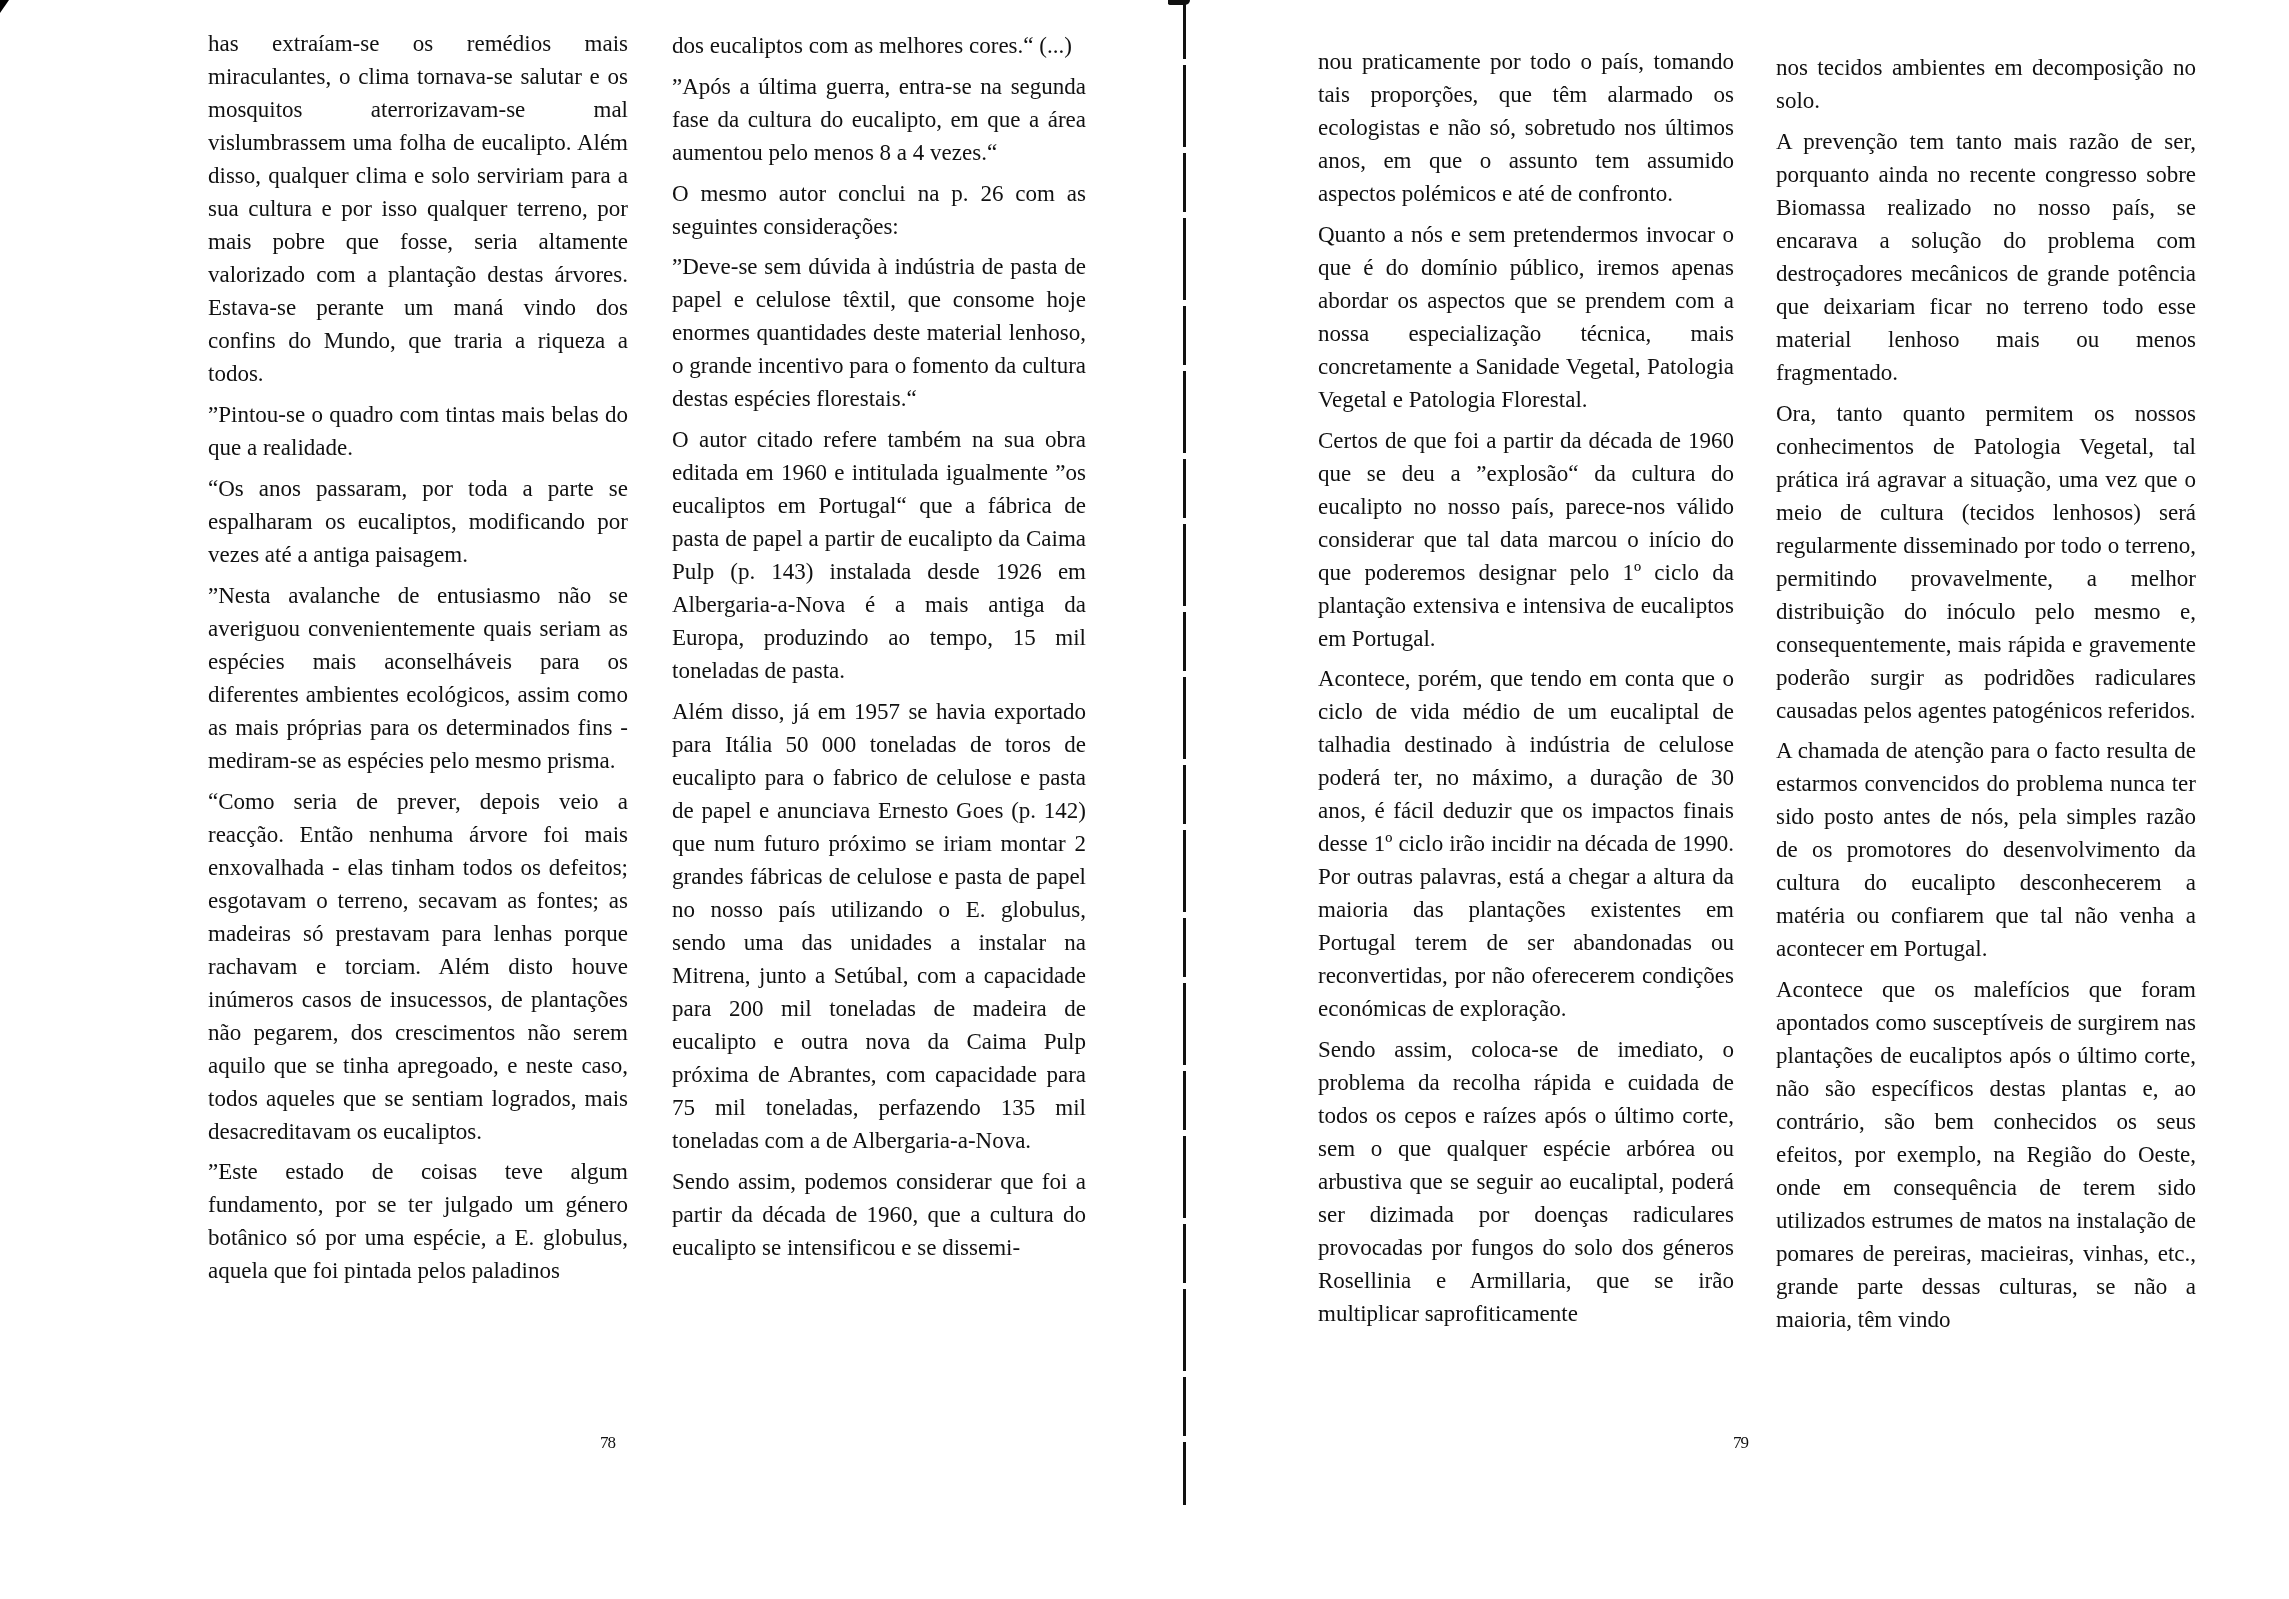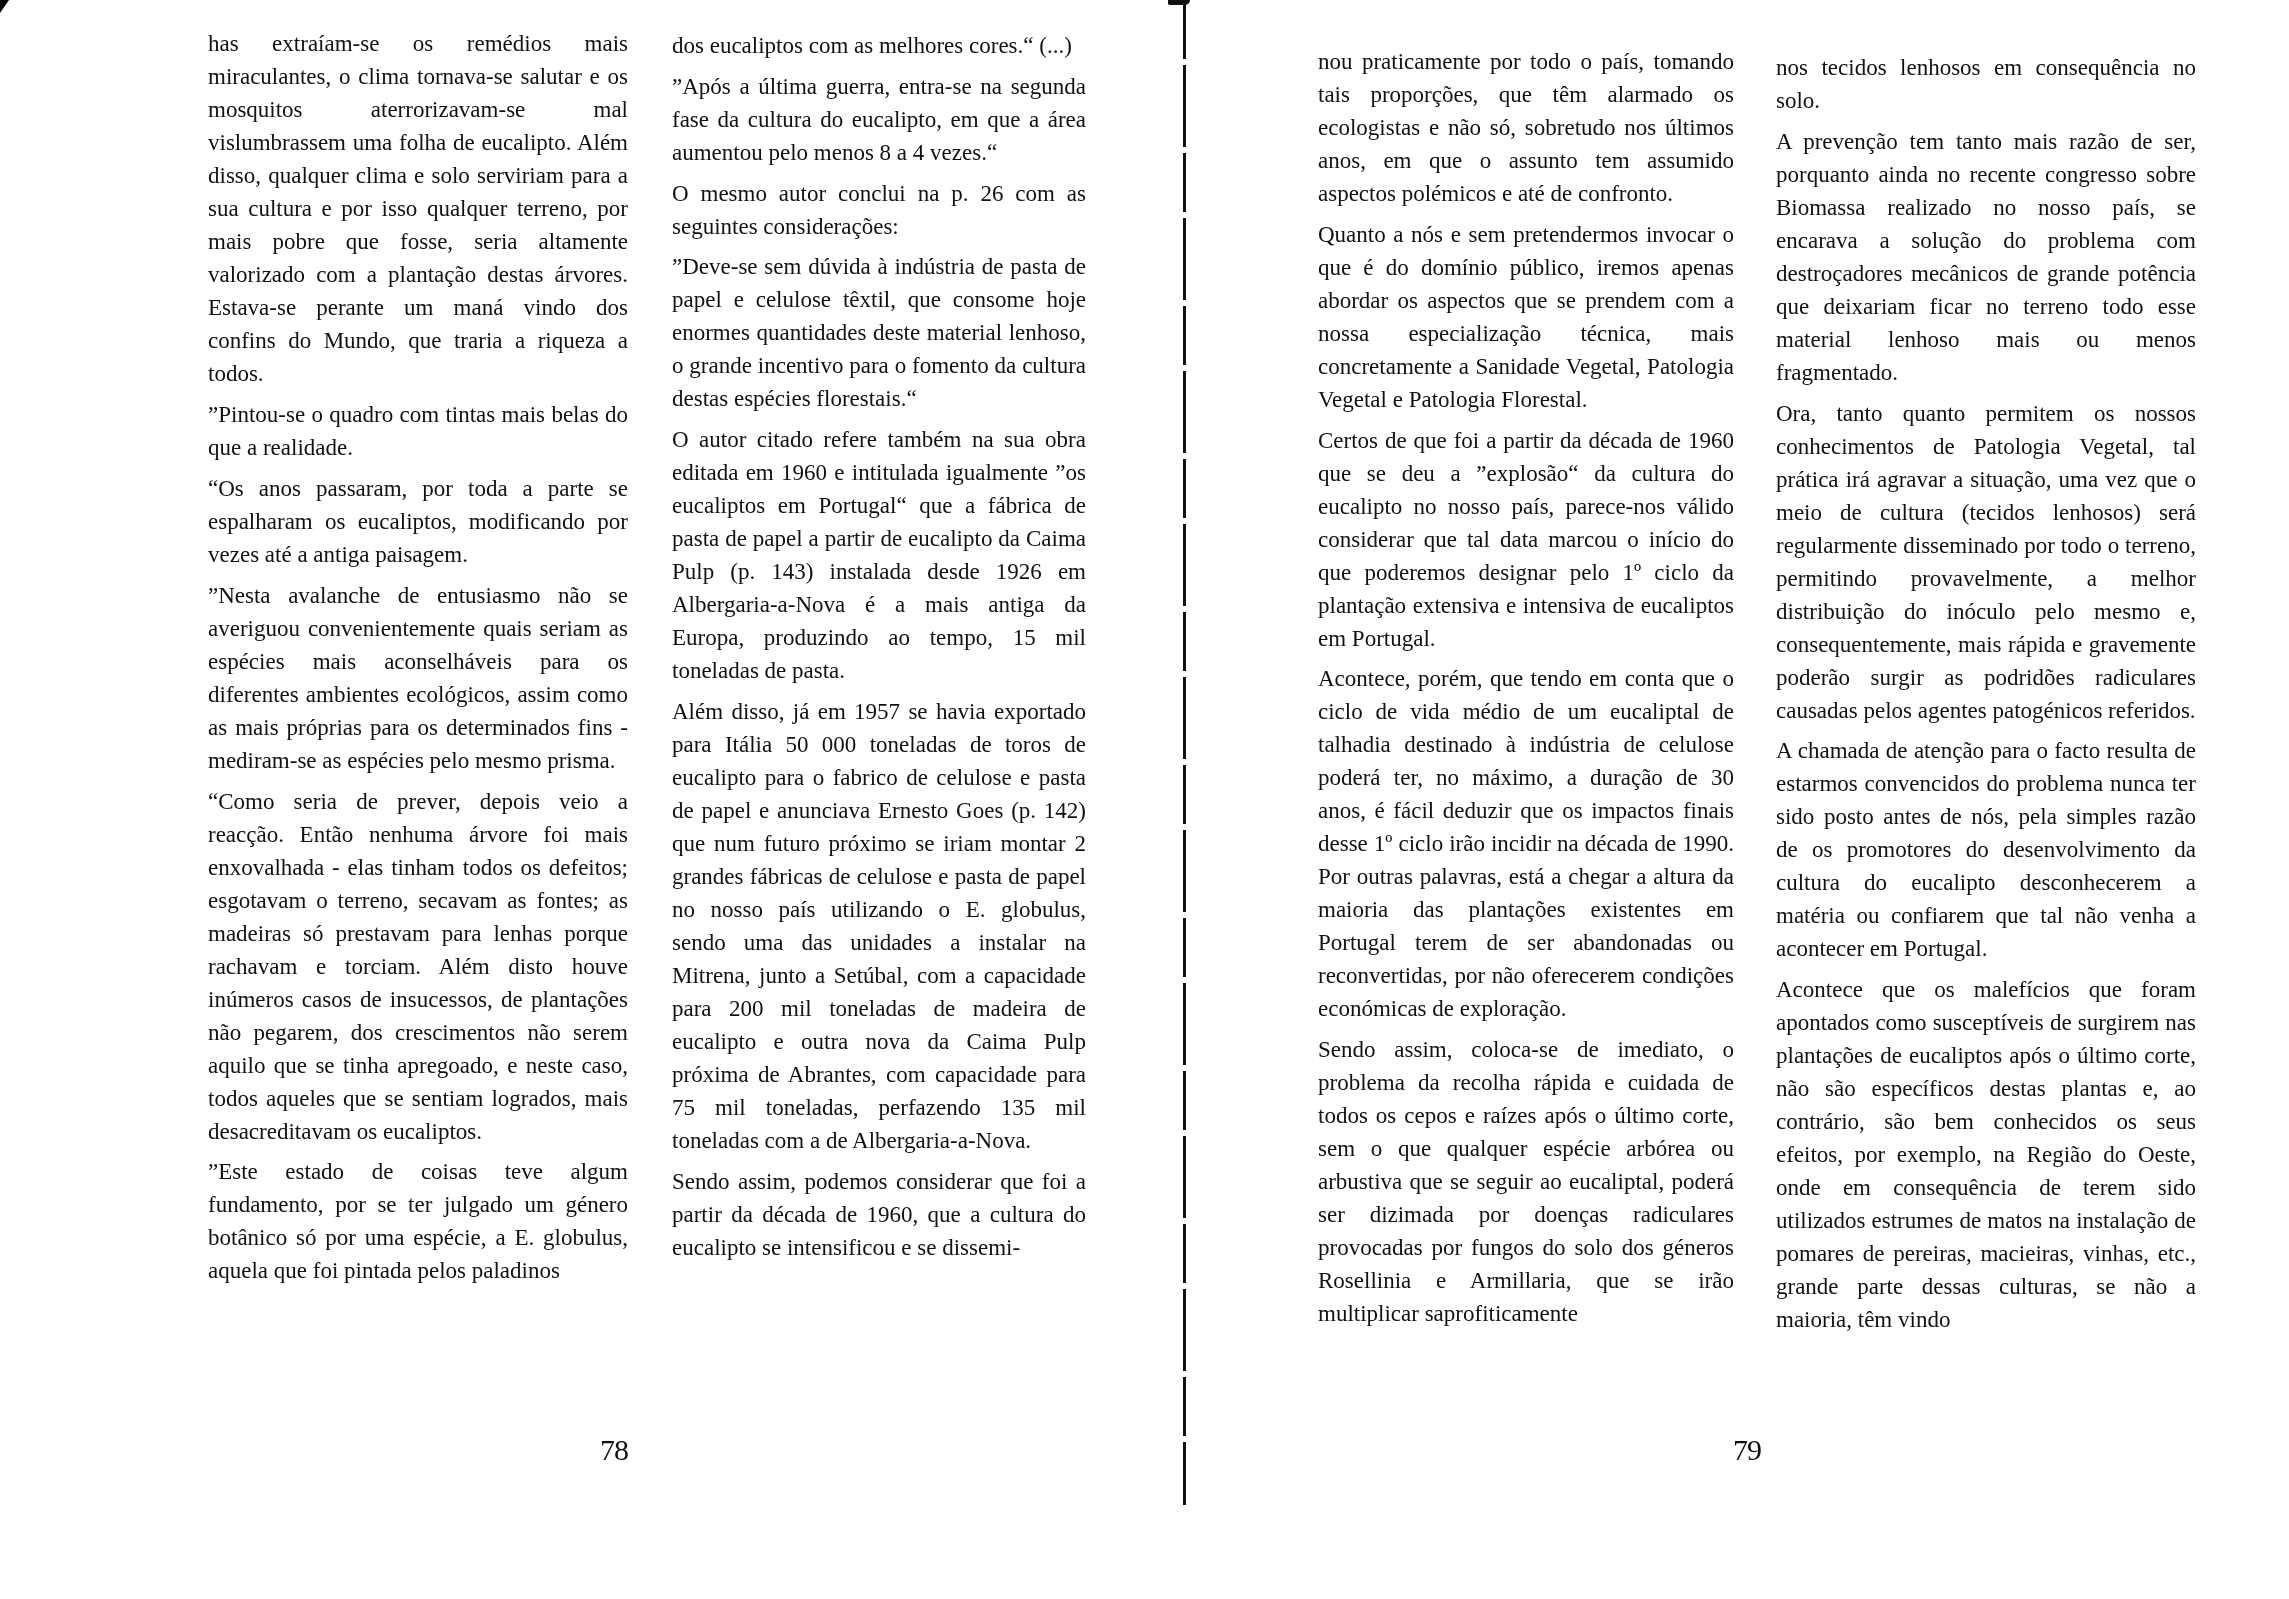--- a/index.html
+++ b/index.html
@@ -59,21 +59,21 @@
     text-align-last: left;
   }
   .col-1 { left: 208px; width: 420px; top: 27.4px; }
   .col-2 { left: 672px; width: 414px; top: 29px; }
   .col-3 { left: 1318px; width: 416px; top: 45px; }
   .col-4 { left: 1776px; width: 420px; top: 51px; }
   .u { text-underline-offset: 2.9px; }
   .page-number {
     position: absolute;
     top: 1433px;
-    font-size: 30px;
+    font-size: 17px;
     font-family: "Liberation Serif", serif;
     letter-spacing: -1px;
   }
   .pn-left { left: 600px; }
   .pn-right { left: 1733px; }
 </style>
 </head>
 <body>
 
 <div class="spread">
@@ -104,21 +104,21 @@
 
   <div class="column col-3">
     <p>nou praticamente por todo o país, tomando tais proporções, que têm alarmado os ecologistas e não só, sobretudo nos últimos anos, em que o assunto tem assumido aspectos polémicos e até de confronto.</p>
     <p>Quanto a nós e sem pretendermos invocar o que é do domínio público, iremos apenas abordar os aspectos que se prendem com a nossa especialização técnica, mais concretamente a Sanidade Vegetal, Patologia Vegetal e Patologia Florestal.</p>
     <p>Certos de que foi a partir da década de 1960 que se deu a ”explosão“ da cultura do eucalipto no nosso país, parece-nos válido considerar que tal data marcou o início do que poderemos designar pelo 1º ciclo da plantação extensiva e intensiva de eucaliptos em Portugal.</p>
     <p>Acontece, porém, que tendo em conta que o ciclo de vida médio de um eucaliptal de talhadia destinado à indústria de celulose poderá ter, no máximo, a duração de 30 anos, é fácil deduzir que os impactos finais desse 1º ciclo irão incidir na década de 1990. Por outras palavras, está a chegar a altura da maioria das plantações existentes em Portugal terem de ser abandonadas ou reconvertidas, por não oferecerem condições económicas de exploração.</p>
     <p>Sendo assim, coloca-se de imediato, o problema da recolha rápida e cuidada de todos os cepos e raízes após o último corte, sem o que qualquer espécie arbórea ou arbustiva que se seguir ao eucaliptal, poderá ser dizimada por doenças radiculares provocadas por fungos do solo dos géneros Rosellinia e Armillaria, que se irão multiplicar saprofiticamente</p>
   </div>
 
   <div class="column col-4">
-    <p>nos tecidos lenhosos em consequência no solo.</p>
+    <p>nos tecidos ambientes em decomposição no solo.</p>
     <p>A prevenção tem tanto mais razão de ser, porquanto ainda no recente congresso sobre Biomassa realizado no nosso país, se encarava a solução do problema com destroçadores mecânicos de grande potência que deixariam ficar no terreno todo esse material lenhoso mais ou menos fragmentado.</p>
     <p>Ora, tanto quanto permitem os nossos conhecimentos de Patologia Vegetal, tal prática irá agravar a situação, uma vez que o meio de cultura (tecidos lenhosos) será regularmente disseminado por todo o terreno, permitindo provavelmente, a melhor distribuição do inóculo pelo mesmo e, consequentemente, mais rápida e gravemente poderão surgir as podridões radiculares causadas pelos agentes patogénicos referidos.</p>
     <p>A chamada de atenção para o facto resulta de estarmos convencidos do problema nunca ter sido posto antes de nós, pela simples razão de os promotores do desenvolvimento da cultura do eucalipto desconhecerem a matéria ou confiarem que tal não venha a acontecer em Portugal.</p>
     <p>Acontece que os malefícios que foram apontados como susceptíveis de surgirem nas plantações de eucaliptos após o último corte, não são específicos destas plantas e, ao contrário, são bem conhecidos os seus efeitos, por exemplo, na Região do Oeste, onde em consequência de terem sido utilizados estrumes de matos na instalação de pomares de pereiras, macieiras, vinhas, etc., grande parte dessas culturas, se não a maioria, têm vindo</p>
   </div>
 
   <div class="page-number pn-right">79</div>
 </div>
 
 

